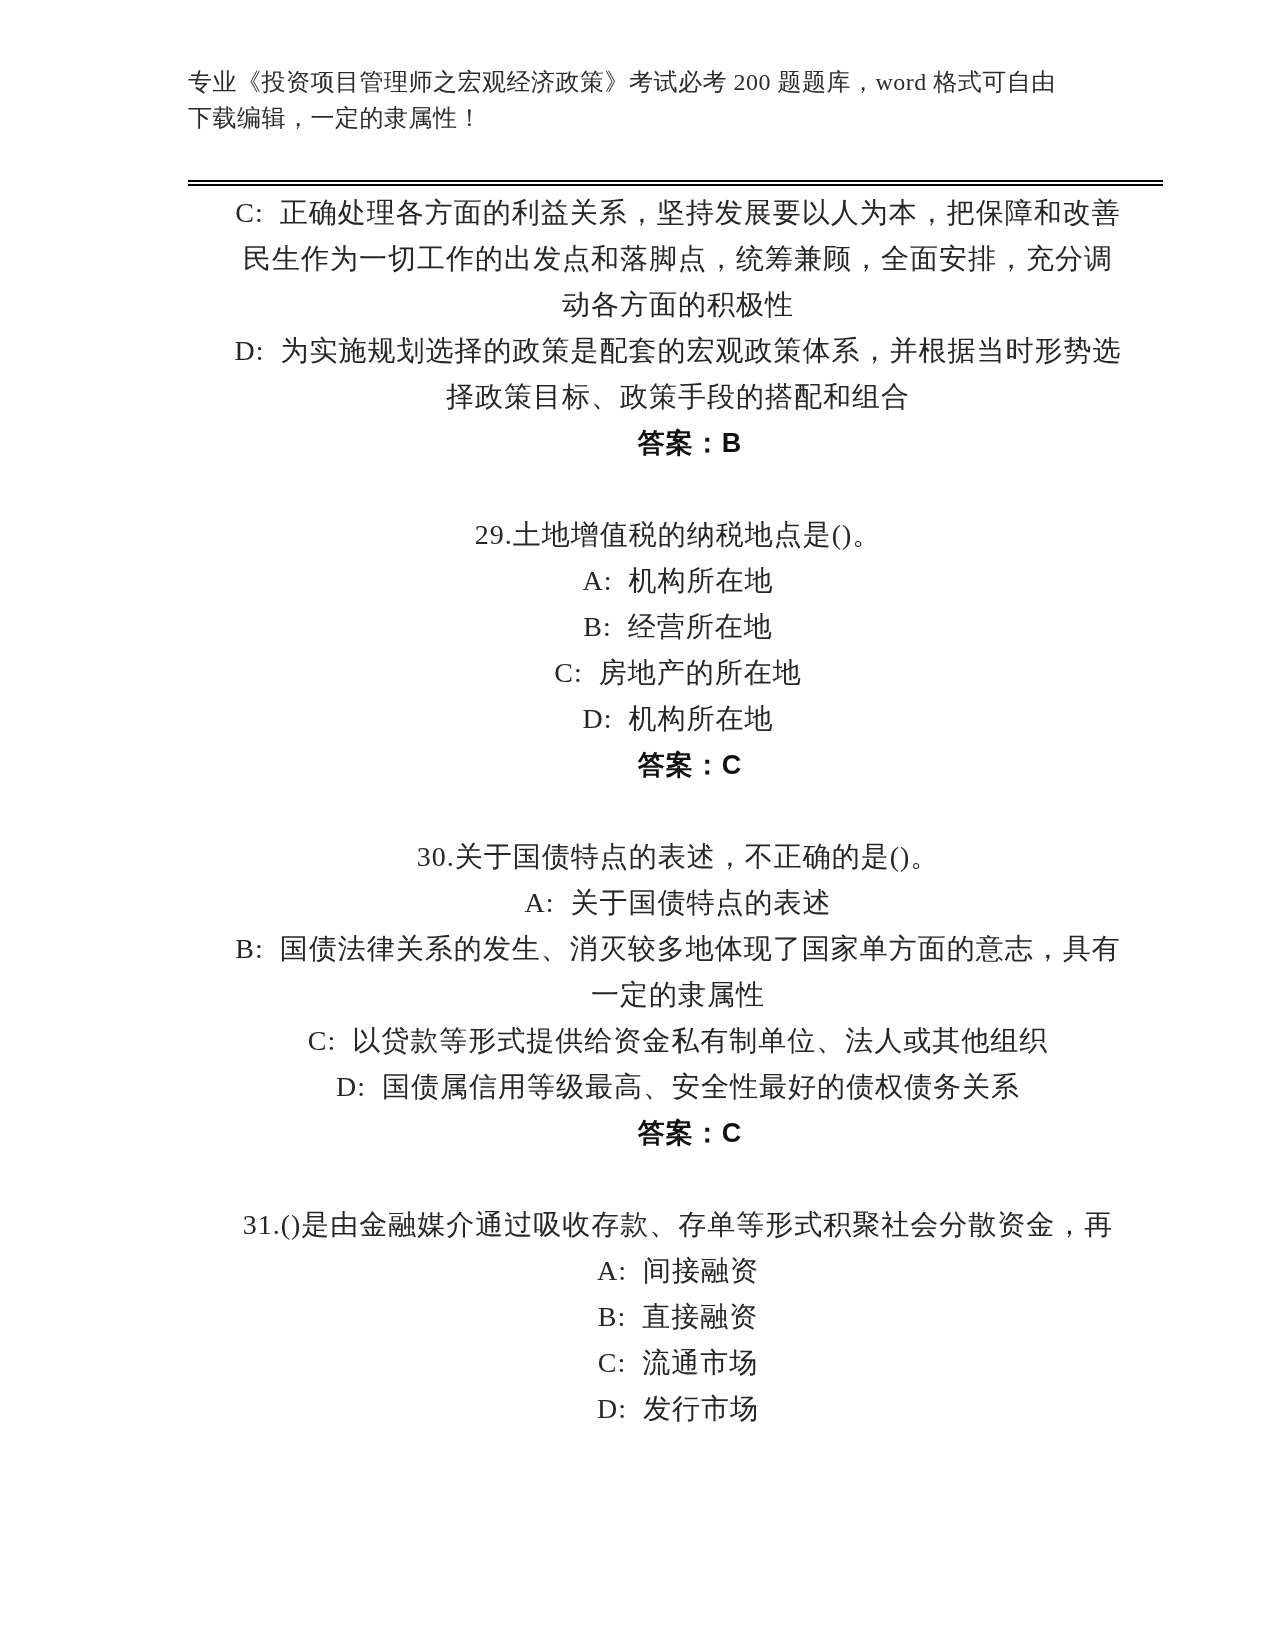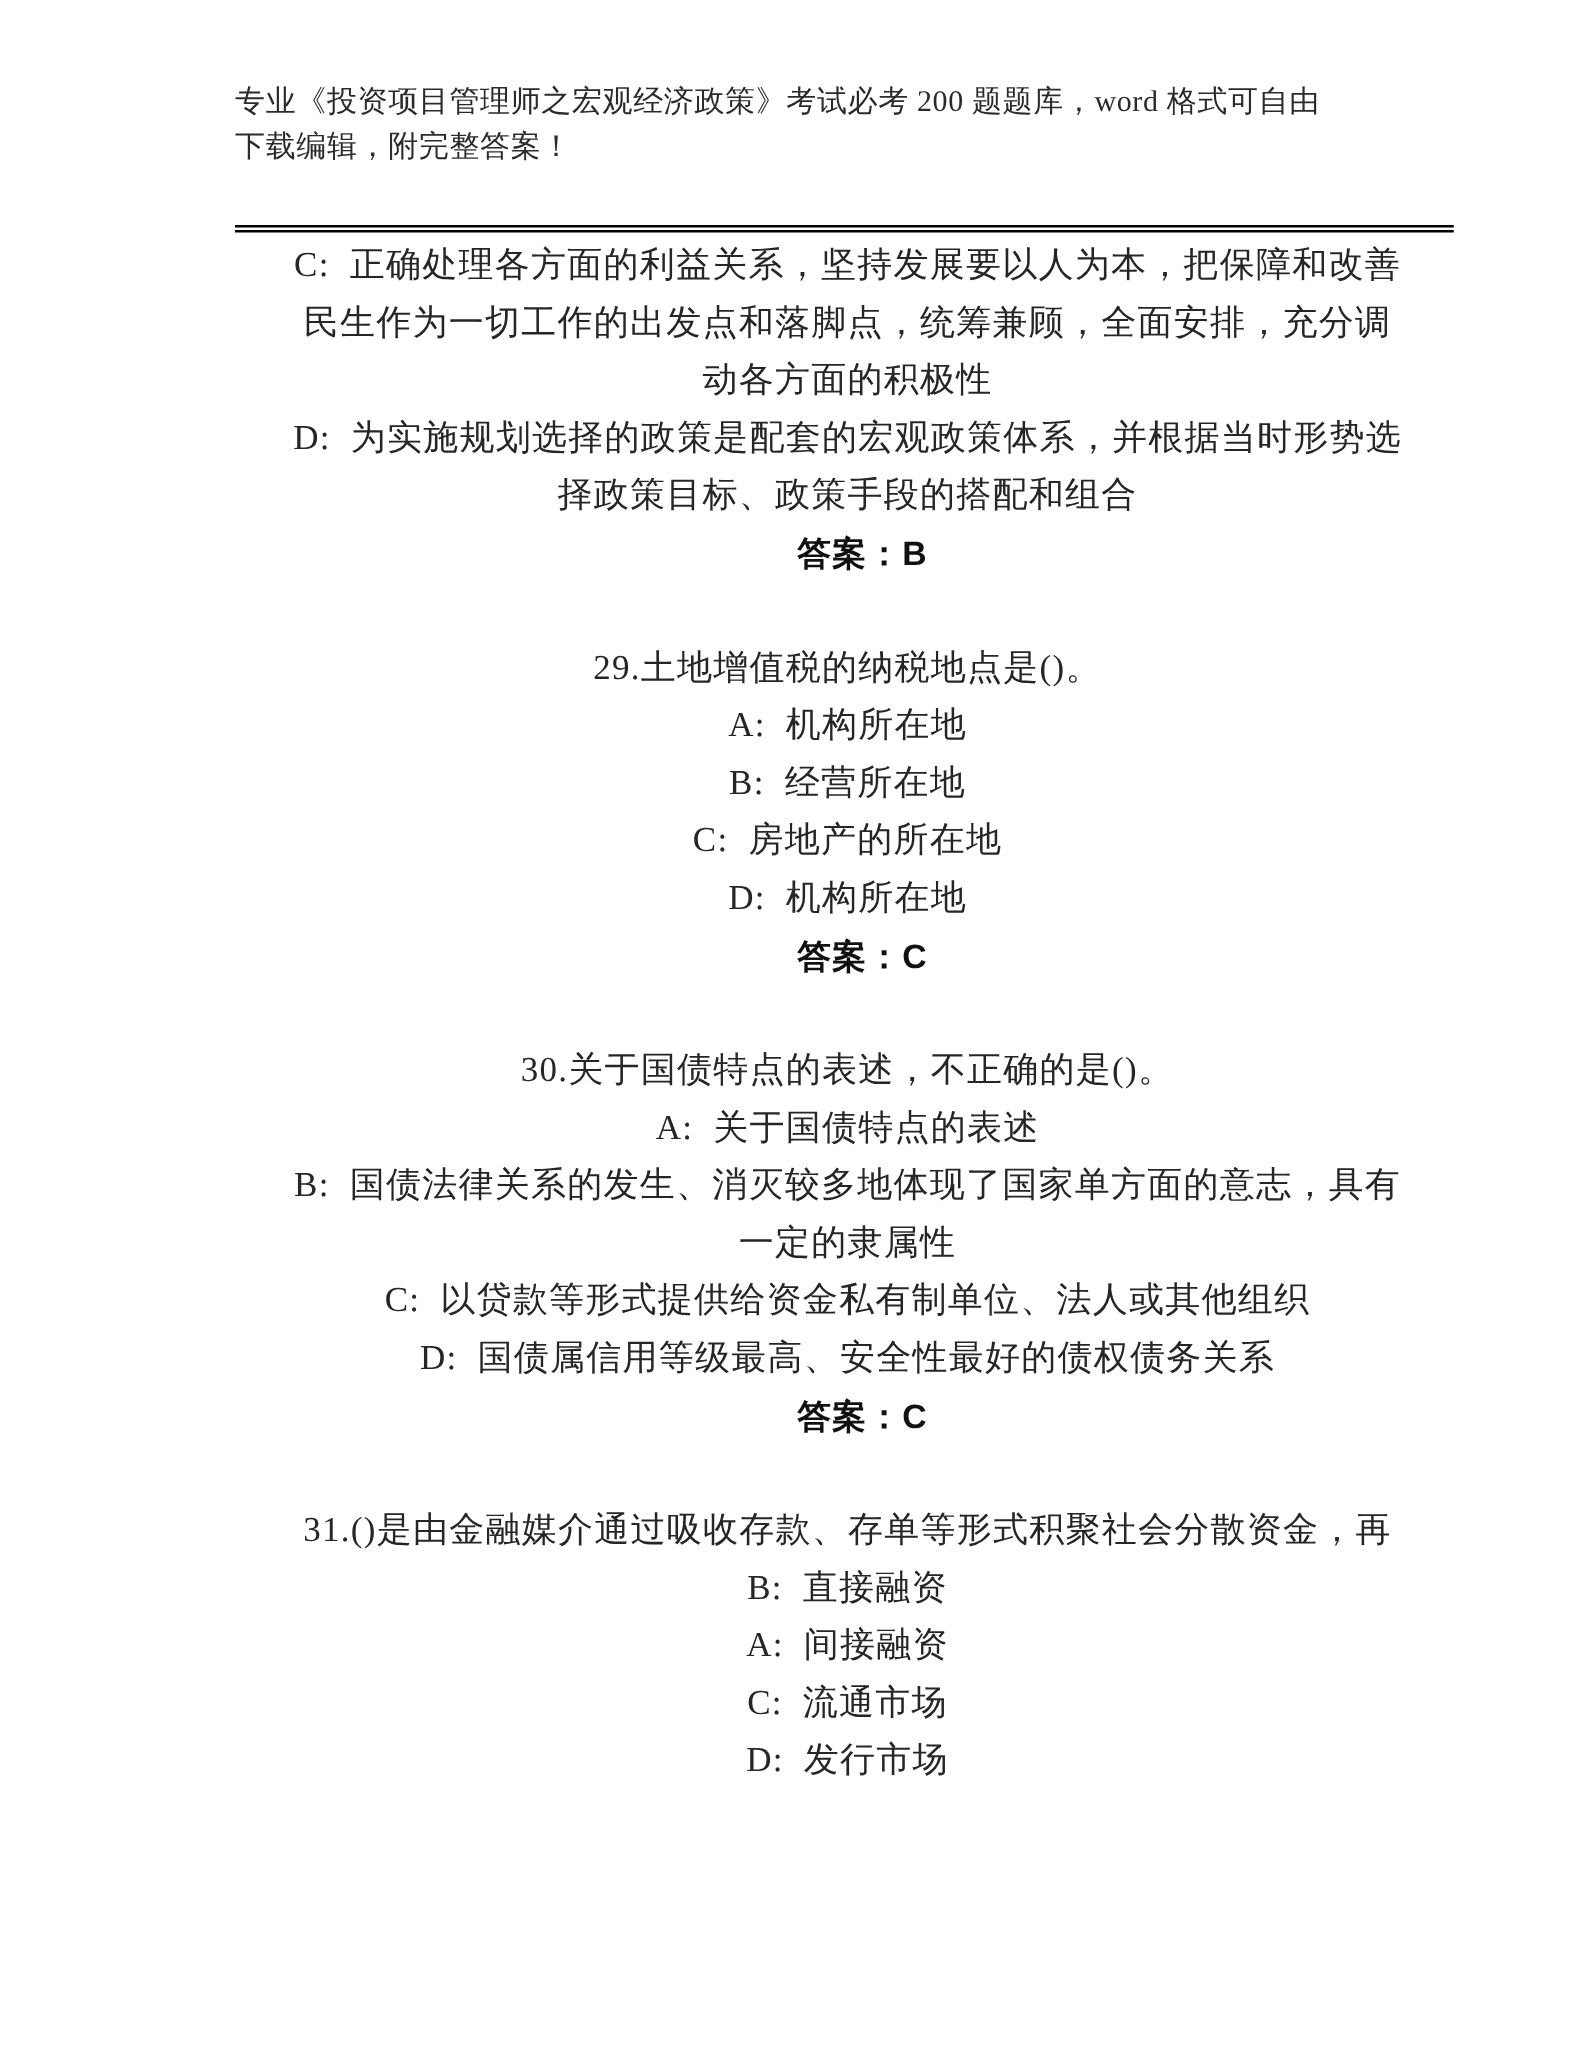--- a/index.html
+++ b/index.html
@@ -60,21 +60,21 @@
     font-size: 27px;
     margin-left: 24px;
   }
 </style>
 </head>
 <body>
 
 <div class="page">
   <div class="header">
     <div class="header-line">专业《投资项目管理师之宏观经济政策》考试必考 200 题题库，word 格式可自由</div>
-    <div class="header-line">下载编辑，附完整答案！</div>
+    <div class="header-line">下载编辑，一定的隶属性！</div>
   </div>
   <div class="header-rule"></div>
   <div class="body-text" id="doc-lines">
       <div class="line">C:  正确处理各方面的利益关系，坚持发展要以人为本，把保障和改善</div>
       <div class="line">民生作为一切工作的出发点和落脚点，统筹兼顾，全面安排，充分调</div>
       <div class="line">动各方面的积极性</div>
       <div class="line">D:  为实施规划选择的政策是配套的宏观政策体系，并根据当时形势选</div>
       <div class="line">择政策目标、政策手段的搭配和组合</div>
       <div class="line bold">答案：B</div>
       <div class="line"></div>
@@ -87,18 +87,18 @@
       <div class="line"></div>
       <div class="line">30.关于国债特点的表述，不正确的是()。</div>
       <div class="line">A:  关于国债特点的表述</div>
       <div class="line">B:  国债法律关系的发生、消灭较多地体现了国家单方面的意志，具有</div>
       <div class="line">一定的隶属性</div>
       <div class="line">C:  以贷款等形式提供给资金私有制单位、法人或其他组织</div>
       <div class="line">D:  国债属信用等级最高、安全性最好的债权债务关系</div>
       <div class="line bold">答案：C</div>
       <div class="line"></div>
       <div class="line">31.()是由金融媒介通过吸收存款、存单等形式积聚社会分散资金，再</div>
+      <div class="line">A:  间接融资</div>
       <div class="line">B:  直接融资</div>
-      <div class="line">A:  间接融资</div>
       <div class="line">C:  流通市场</div>
       <div class="line">D:  发行市场</div>
     </div>
 </div>
 
 </body></html>

